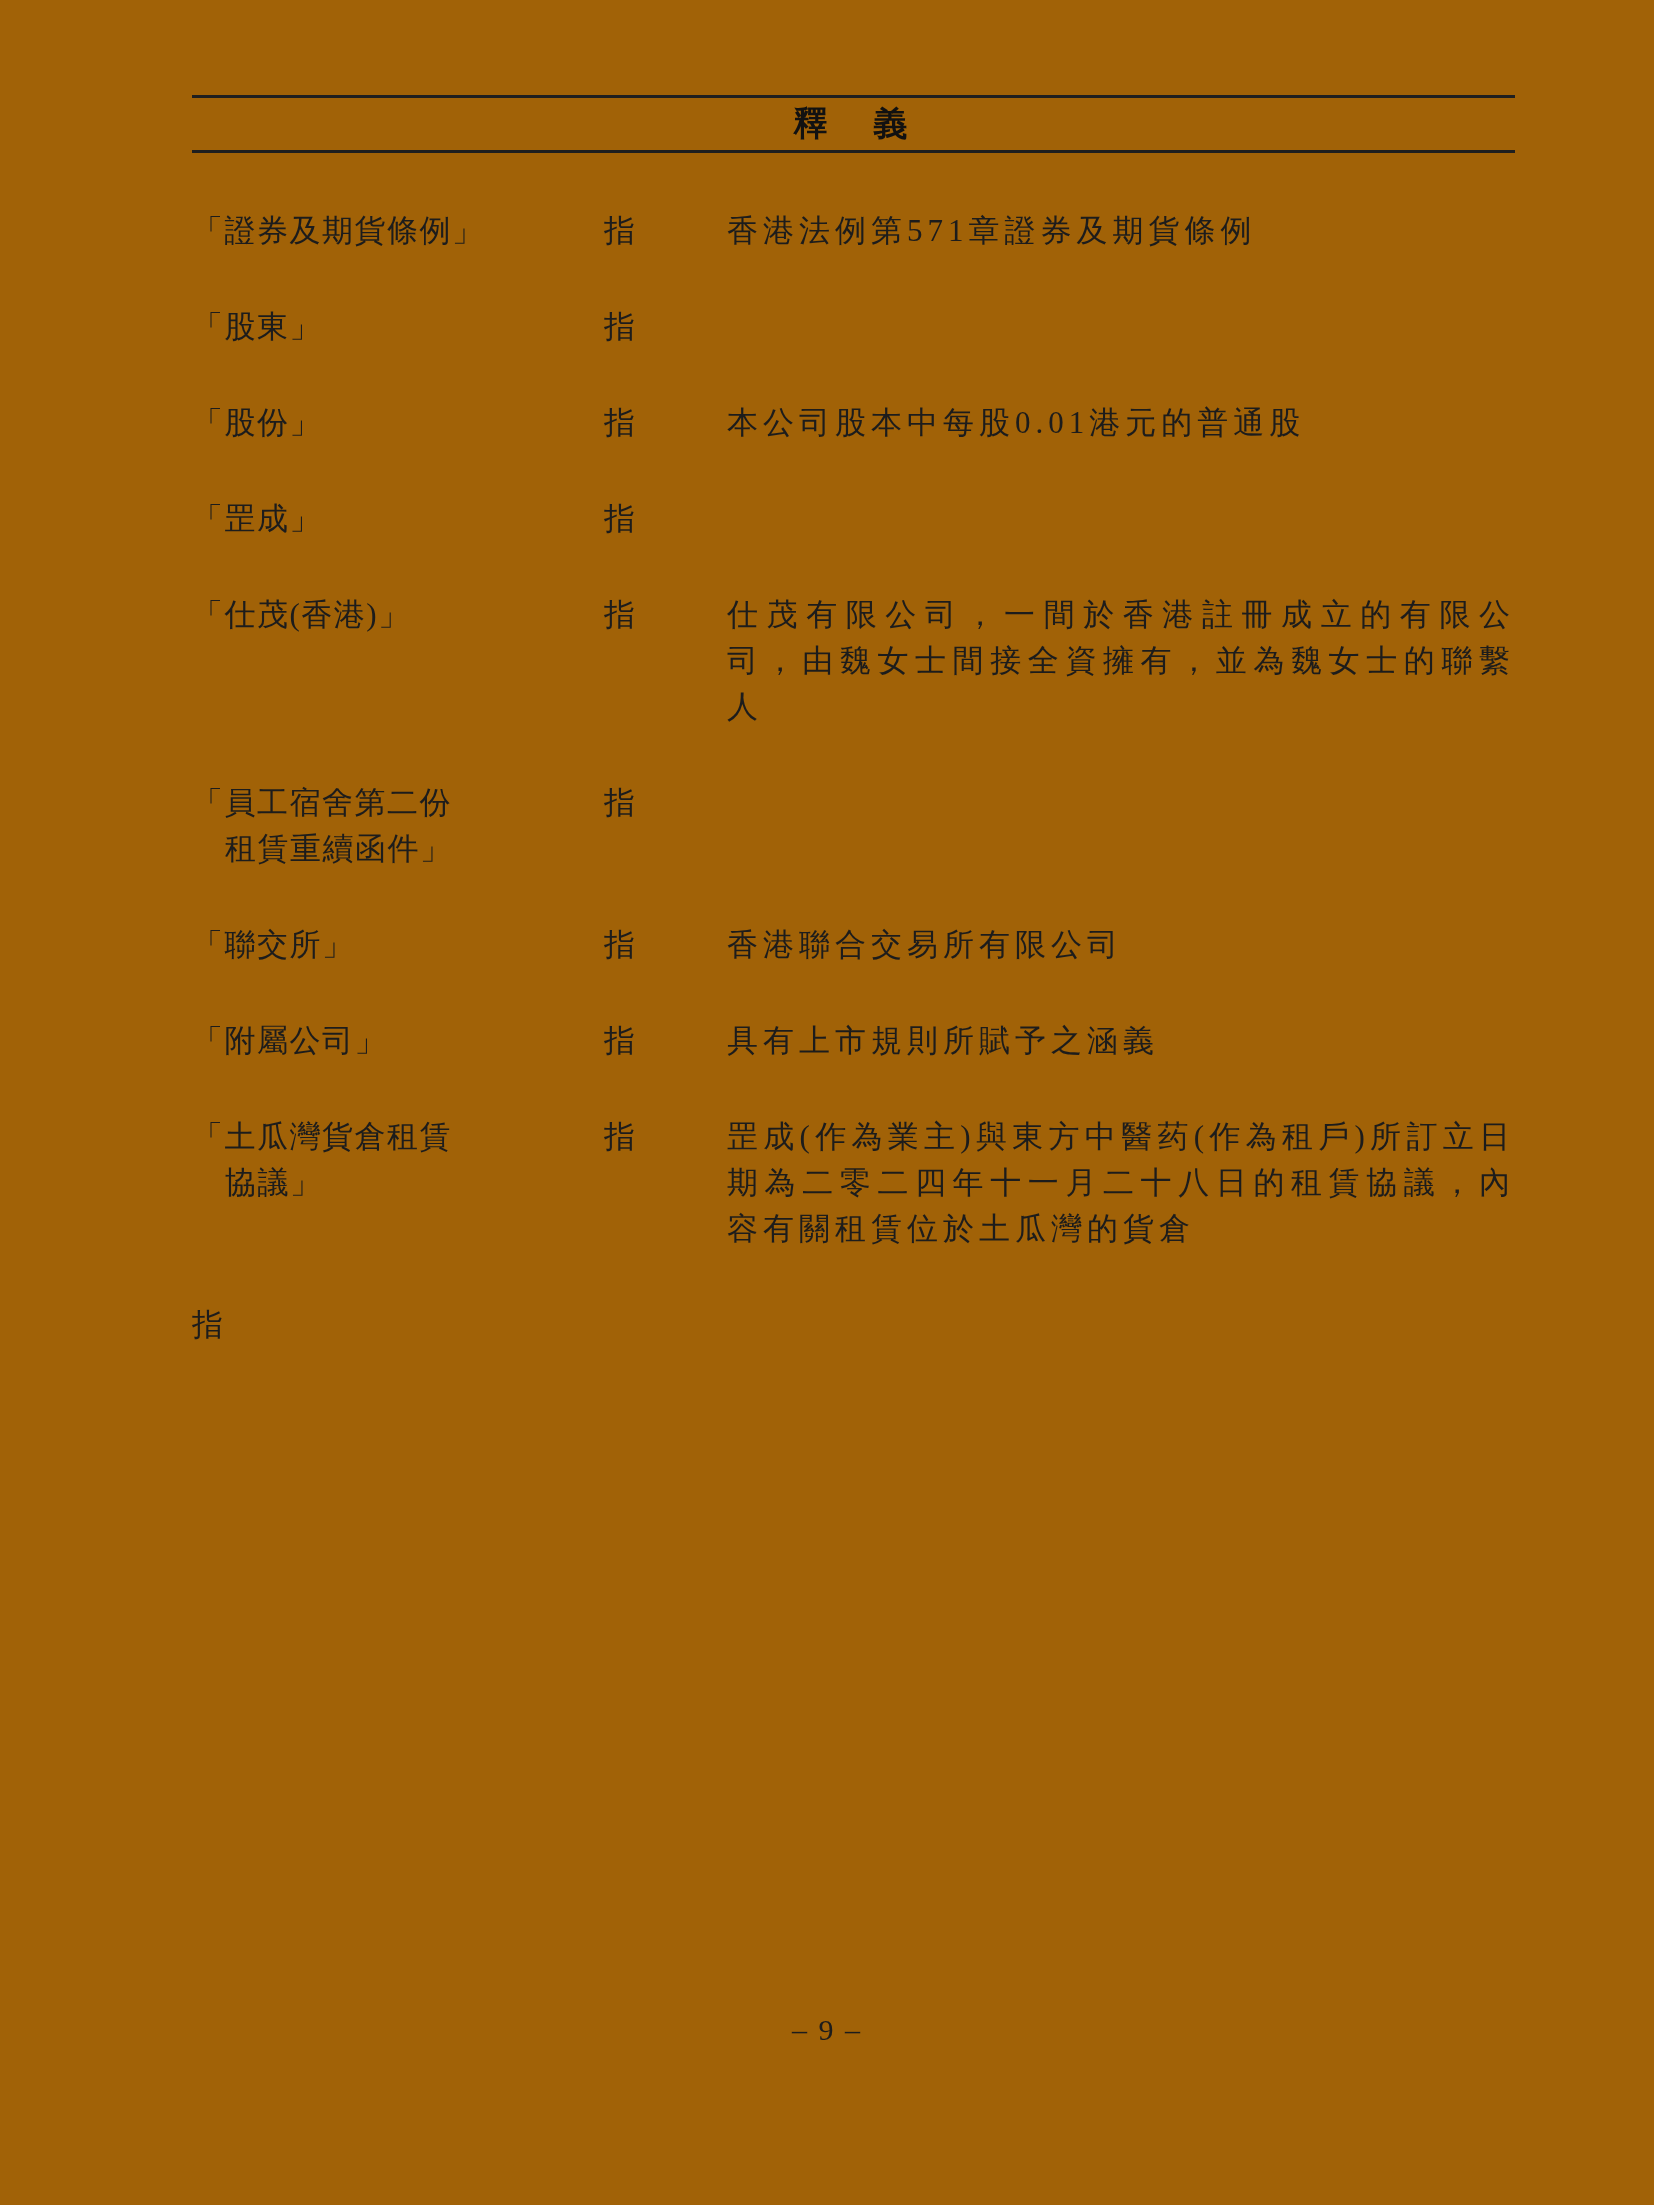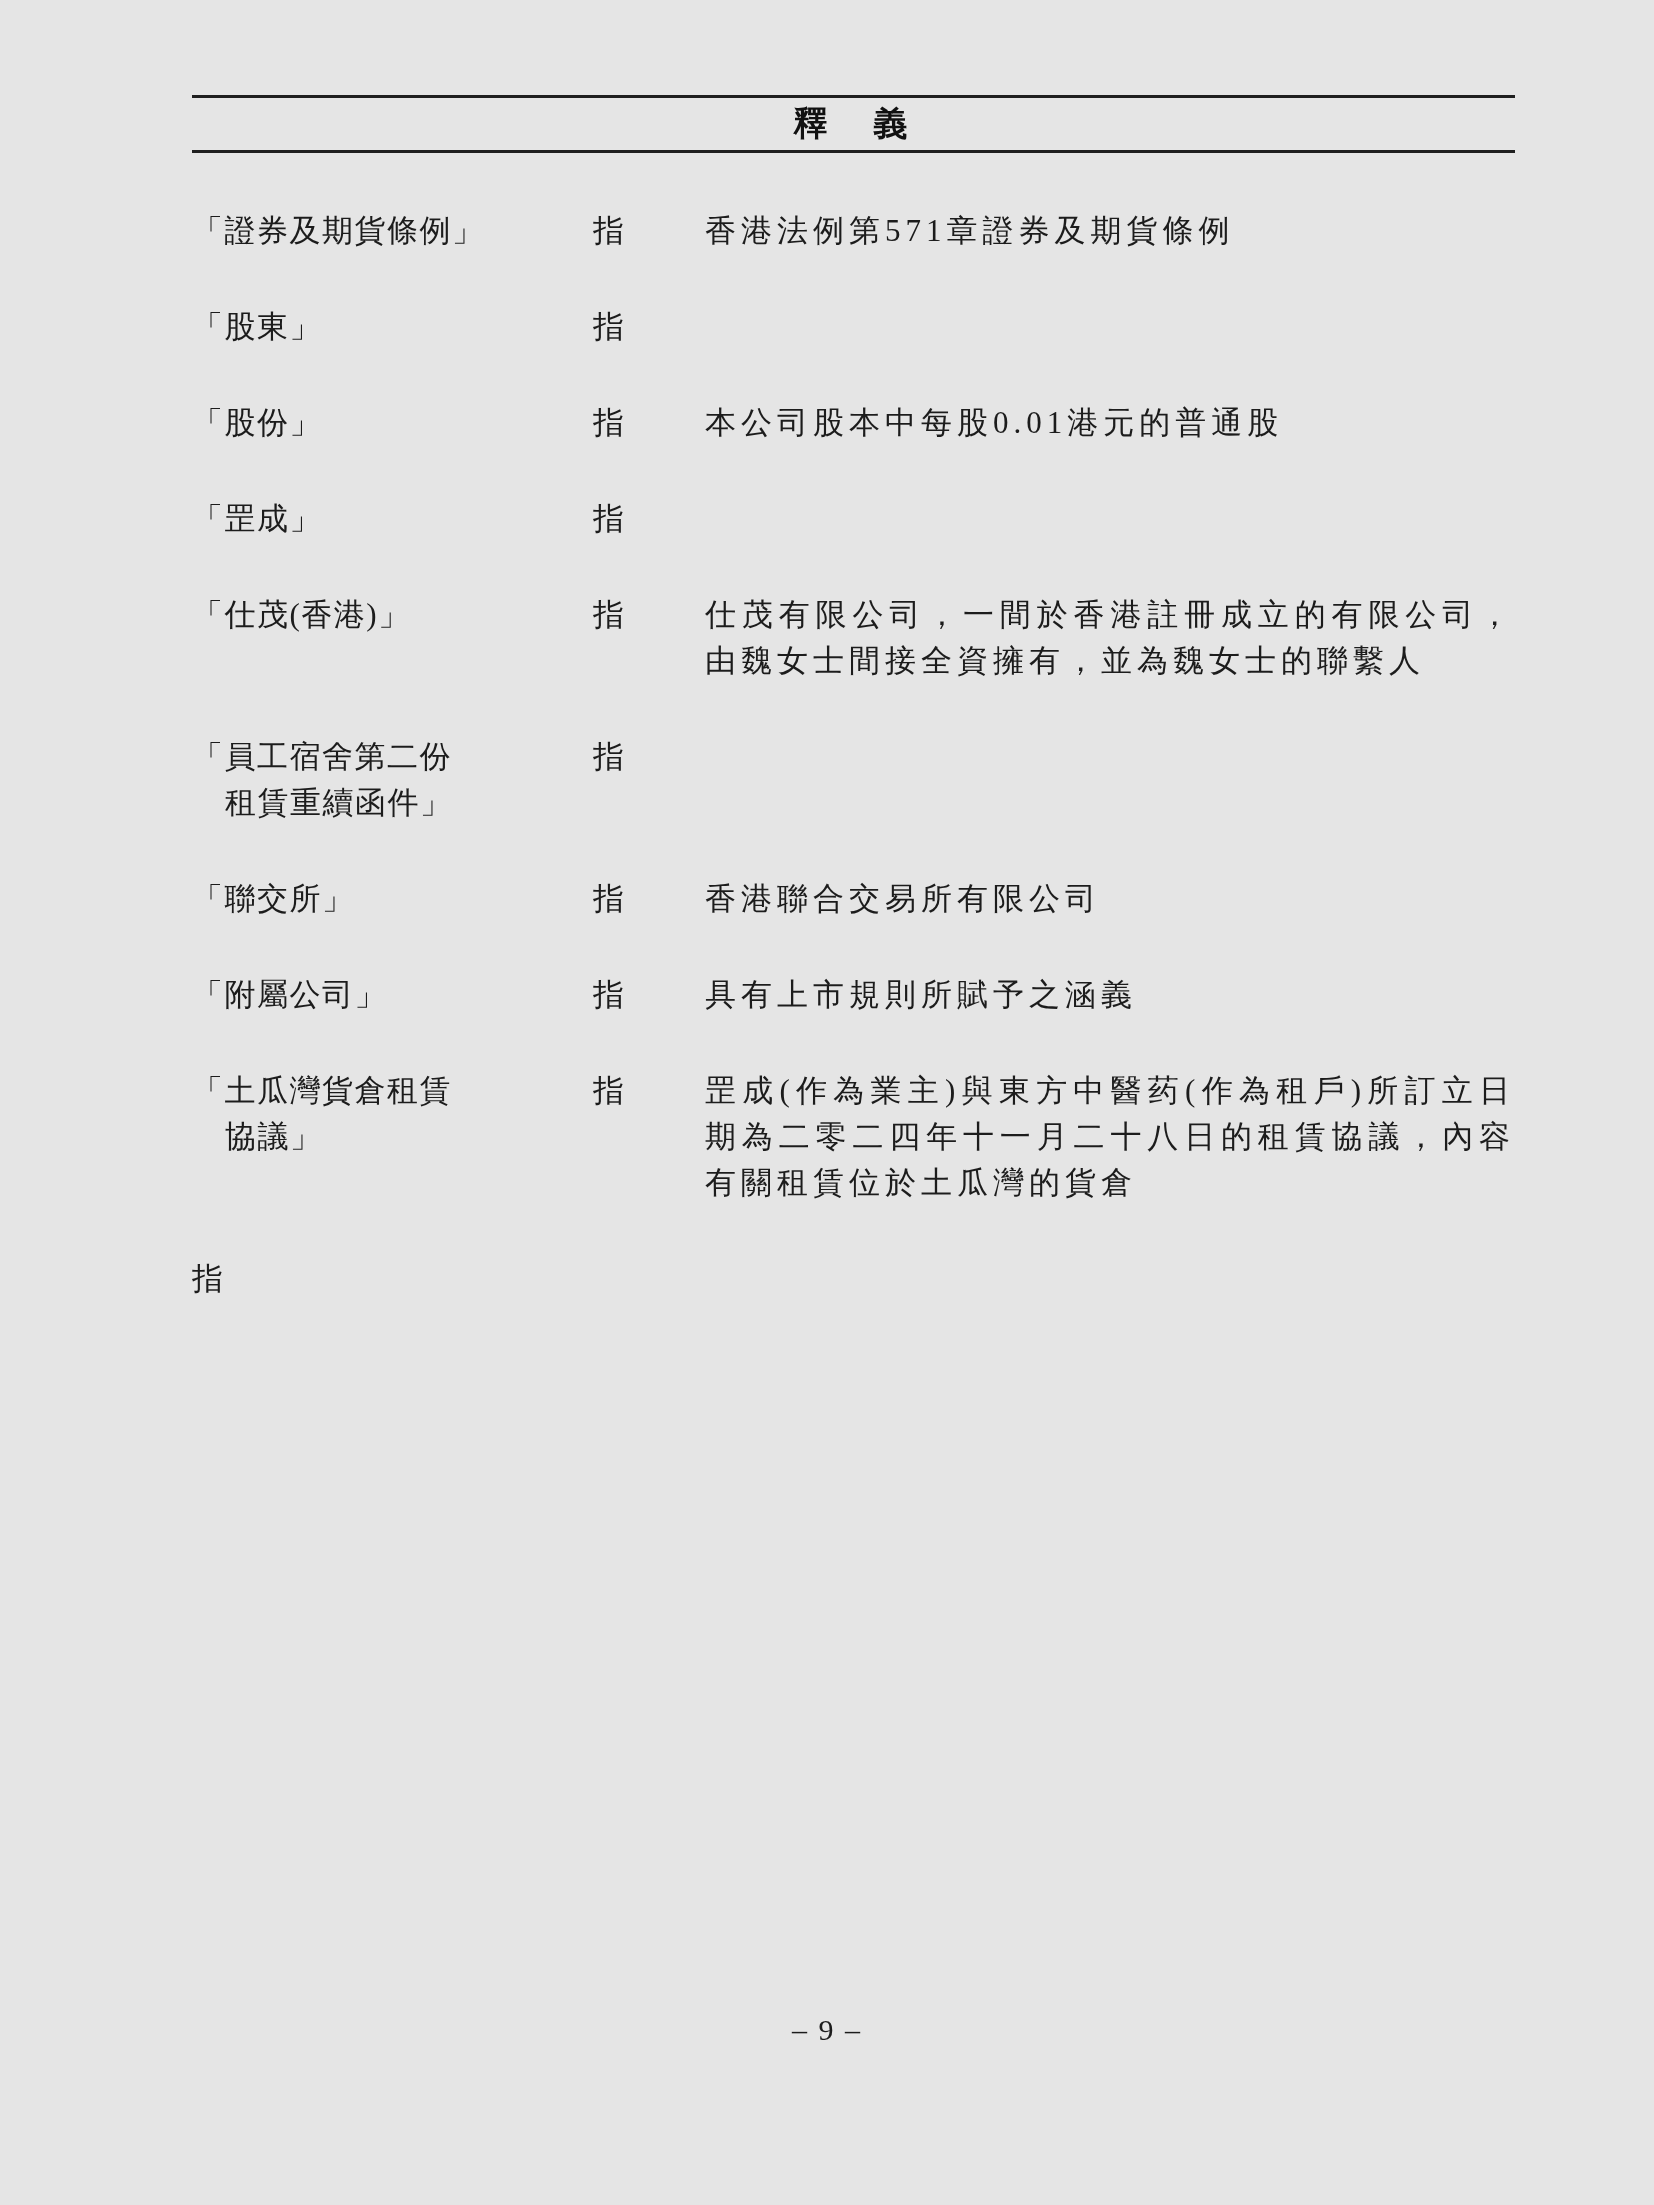--- a/index.html
+++ b/index.html
@@ -4,21 +4,21 @@
 <style>
   html, body {
     margin: 0;
     padding: 0;
     background: #ffffff;
   }
   .page {
     position: relative;
     width: 1654px;
     height: 2205px;
-    background: #e5e5e5;
+    background: #a16207;
     color: #1c1c1c;
     font-family: "Liberation Serif", "DejaVu Serif", serif;
     box-sizing: border-box;
     padding: 95px 139px 0 192px;
   }
   .doc-header {
     border-top: 3px solid #1f1f1f;
     border-bottom: 3px solid #1f1f1f;
     padding: 5px 0;
   }
@@ -34,20 +34,21 @@
     margin-top: 55px;
   }
   .entry {
     display: flex;
     flex-direction: row;
     align-items: flex-start;
     margin-bottom: 50px;
     font-size: 31px;
     line-height: 46px;
     color: #1c1c1c;
+    gap: 11px;
   }
   .term {
     width: 401px;
     flex: 0 0 401px;
     letter-spacing: 1.5px;
     white-space: pre-line;
     padding-left: 33px;
     text-indent: -33px;
     box-sizing: border-box;
   }

